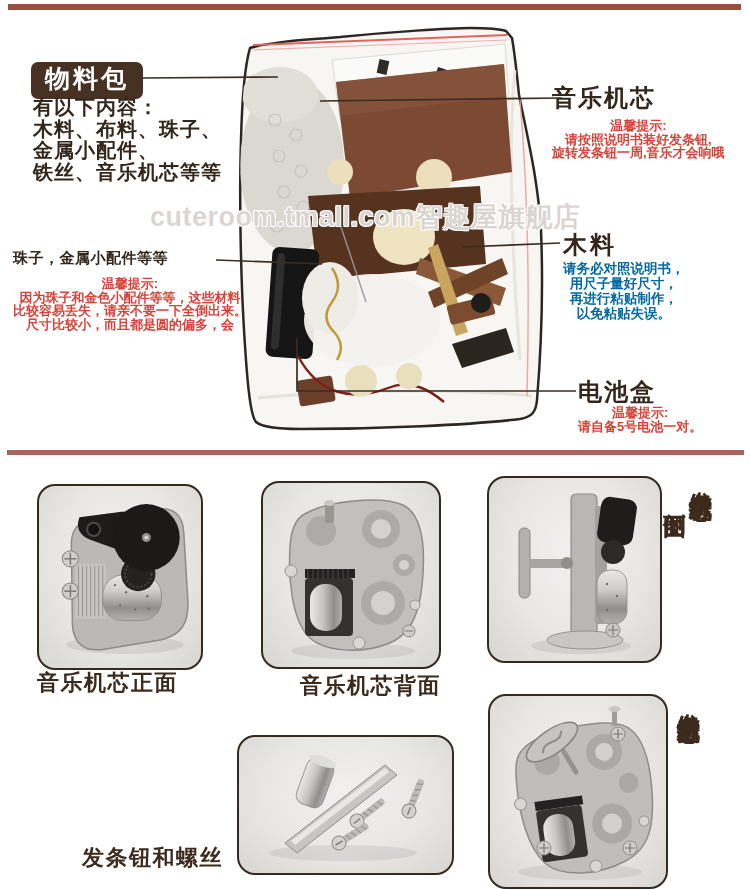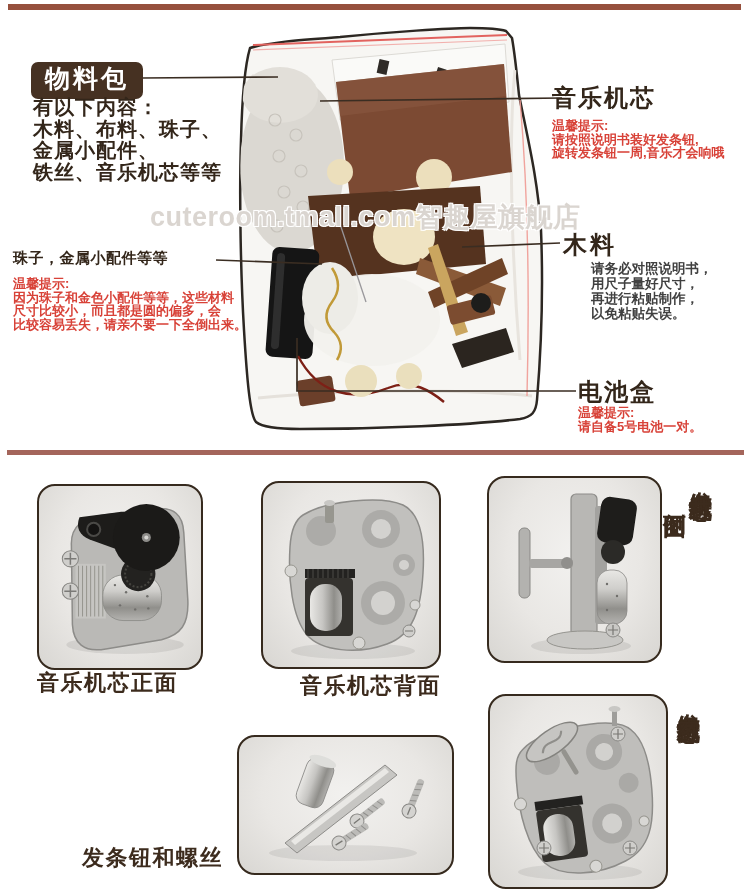--- a/index.html
+++ b/index.html
@@ -18,23 +18,23 @@
   
   .contents{left:33px;top:97px;color:#33261a;font-weight:bold;font-size:20px;line-height:21.5px;letter-spacing:1px;white-space:nowrap;}
   
   .seclabel{color:#33261a;font-weight:bold;white-space:nowrap;}
   .music-label{left:552px;top:82px;font-size:24px;letter-spacing:2px;}
   .wood-label{left:563px;top:229px;font-size:24px;letter-spacing:3px;}
   .battery-label{left:578px;top:376px;font-size:24px;letter-spacing:2px;}
   .beads-label{left:13px;top:249px;font-size:15px;letter-spacing:0.5px;}
   
   .note{font-weight:bold;white-space:nowrap;}
-  .note div{white-space:nowrap;}
+  .note div{white-space:nowrap;text-align:center;}
   .red{color:#d84238;}
-  .gray{color:#404040;margin-left:28px;}
+  .gray{color:#0369a1;}
   .music-note{left:552px;top:119px;font-size:13px;line-height:13.5px;}
   .beads-note{left:13px;top:277px;font-size:13px;line-height:13.5px;}
   .wood-note{left:563px;top:261px;font-size:13.5px;line-height:15px;}
   .battery-note{left:578px;top:406px;font-size:13px;line-height:13.5px;}
   
   .watermark{left:150px;top:199px;font-size:27px;font-weight:bold;color:rgba(205,199,192,0.75);
              text-shadow:1px 1px 0 #fff,-1px -1px 0 #fff,1px -1px 0 #fff,-1px 1px 0 #fff;
              white-space:nowrap;letter-spacing:0.5px;z-index:5;}
   
   .photo{border:2.5px solid #362a1e;border-radius:18px;overflow:hidden;
@@ -179,22 +179,22 @@
   <div class="abs note red music-note">
     <div>温馨提示:</div>
     <div>请按照说明书装好发条钮,</div>
     <div>旋转发条钮一周,音乐才会响哦</div>
   </div>
 
   <div class="abs seclabel beads-label">珠子，金属小配件等等</div>
   <div class="abs note red beads-note">
     <div>温馨提示:</div>
     <div>因为珠子和金色小配件等等，这些材料</div>
+    <div>比较容易丢失，请亲不要一下全倒出来。</div>
     <div>尺寸比较小，而且都是圆的偏多，会</div>
-    <div>比较容易丢失，请亲不要一下全倒出来。</div>
   </div>
 
   <div class="abs seclabel wood-label">木料</div>
   <div class="abs note gray wood-note">
     <div>请务必对照说明书，</div>
     <div>用尺子量好尺寸，</div>
     <div>再进行粘贴制作，</div>
     <div>以免粘贴失误。</div>
   </div>
 

